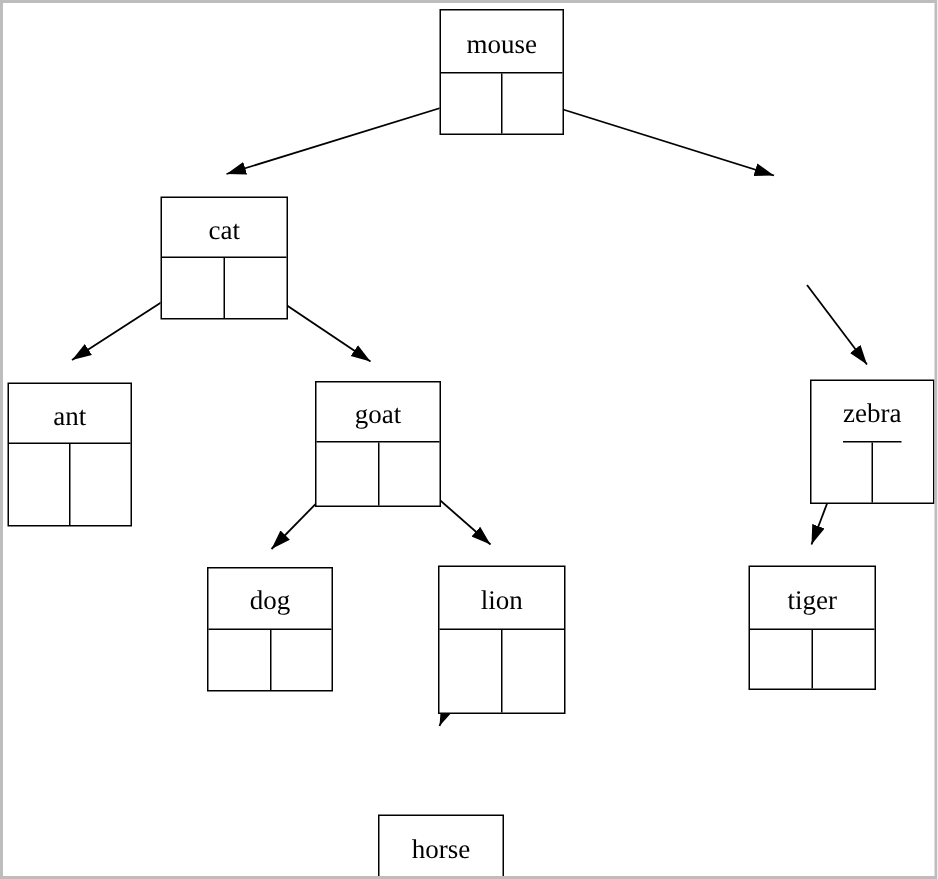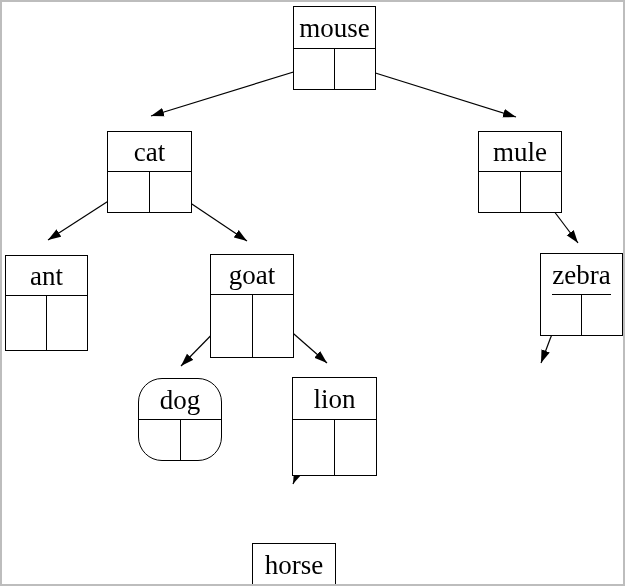--- a/index.html
+++ b/index.html
@@ -32,21 +32,21 @@
     background: #ffffff;
     display: flex;
     flex-direction: column;
   }
   .node-label {
     box-sizing: border-box;
     border-bottom: 1px solid #000000;
     display: flex;
     align-items: center;
     justify-content: center;
-    font-size: 27px;
+    font-size: 18px;
     color: #000000;
     line-height: 1;
     padding-top: 2px;
   }
   .node-ptrs {
     flex: 1;
     display: flex;
   }
   .ptr-cell {
     flex: 1;
@@ -82,57 +82,57 @@
       <div class="ptr-cell right"></div>
     </div>
   </div>
     <div class="node" style="left: 105px; top: 129px; width: 85px; height: 82px;">
     <div class="node-label" style="height: 40px;">cat</div>
     <div class="node-ptrs">
       <div class="ptr-cell left"></div>
       <div class="ptr-cell right"></div>
     </div>
   </div>
-    <div class="node" style="left: 476px; top: 129px; width: 84px; height: 82px;">
-    <div class="node-label" style="height: 40px;">mule</div>
-    <div class="node-ptrs">
-      <div class="ptr-cell left"></div>
-      <div class="ptr-cell right"></div>
-    </div>
-  </div>
     <div class="node" style="left: 3px; top: 253px; width: 83px; height: 96px;">
     <div class="node-label" style="height: 40px;">ant</div>
     <div class="node-ptrs">
       <div class="ptr-cell left"></div>
       <div class="ptr-cell right"></div>
     </div>
   </div>
-    <div class="node" style="left: 208px; top: 252px; width: 84px; height: 104px;">
+    <div class="node" style="left: 208px; top: 252px; width: 84px; height: 84px;">
     <div class="node-label" style="height: 40px;">goat</div>
     <div class="node-ptrs">
       <div class="ptr-cell left"></div>
       <div class="ptr-cell right"></div>
     </div>
   </div>
     <div class="node" style="left: 538px; top: 251px; width: 83px; height: 83px; align-items: center;">
     <div class="node-label" style="height: 41px;">zebra</div>
     <div class="node-ptrs">
       <div class="ptr-cell left"></div>
       <div class="ptr-cell right"></div>
     </div>
   </div>
-    <div class="node" style="left: 136px; top: 376px; width: 84px; height: 83px; border-radius: 24px;">
+    <div class="node" style="left: 136px; top: 376px; width: 84px; height: 83px;">
     <div class="node-label" style="height: 41px;">dog</div>
     <div class="node-ptrs">
       <div class="ptr-cell left"></div>
       <div class="ptr-cell right"></div>
     </div>
   </div>
     <div class="node" style="left: 290px; top: 375px; width: 85px; height: 99px;">
     <div class="node-label" style="height: 42px;">lion</div>
+    <div class="node-ptrs">
+      <div class="ptr-cell left"></div>
+      <div class="ptr-cell right"></div>
+    </div>
+  </div>
+    <div class="node" style="left: 497px; top: 375px; width: 85px; height: 83px;">
+    <div class="node-label" style="height: 42px;">tiger</div>
     <div class="node-ptrs">
       <div class="ptr-cell left"></div>
       <div class="ptr-cell right"></div>
     </div>
   </div>
     <div class="node" style="left: 250px; top: 499px; width: 84px; height: 91px; margin-top: 42px;">
     <div class="node-label" style="height: 42px;">horse</div>
     <div class="node-ptrs">
       <div class="ptr-cell left"></div>
       <div class="ptr-cell right"></div>

